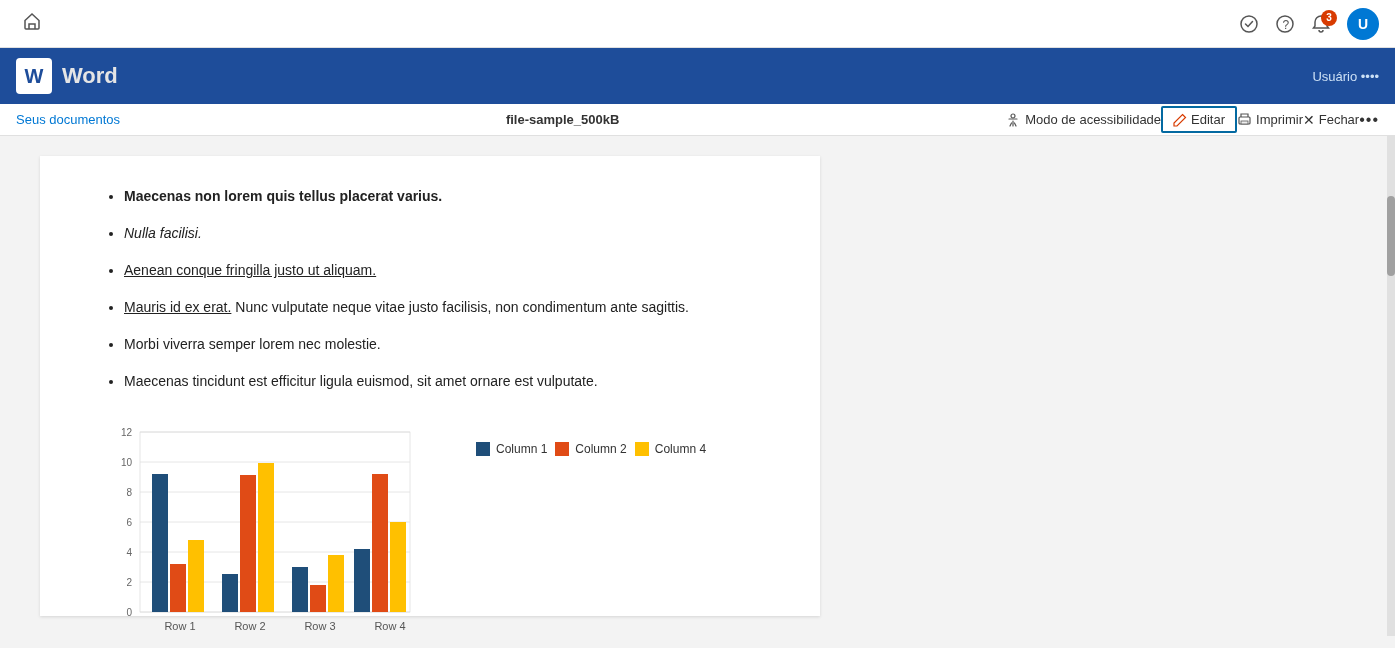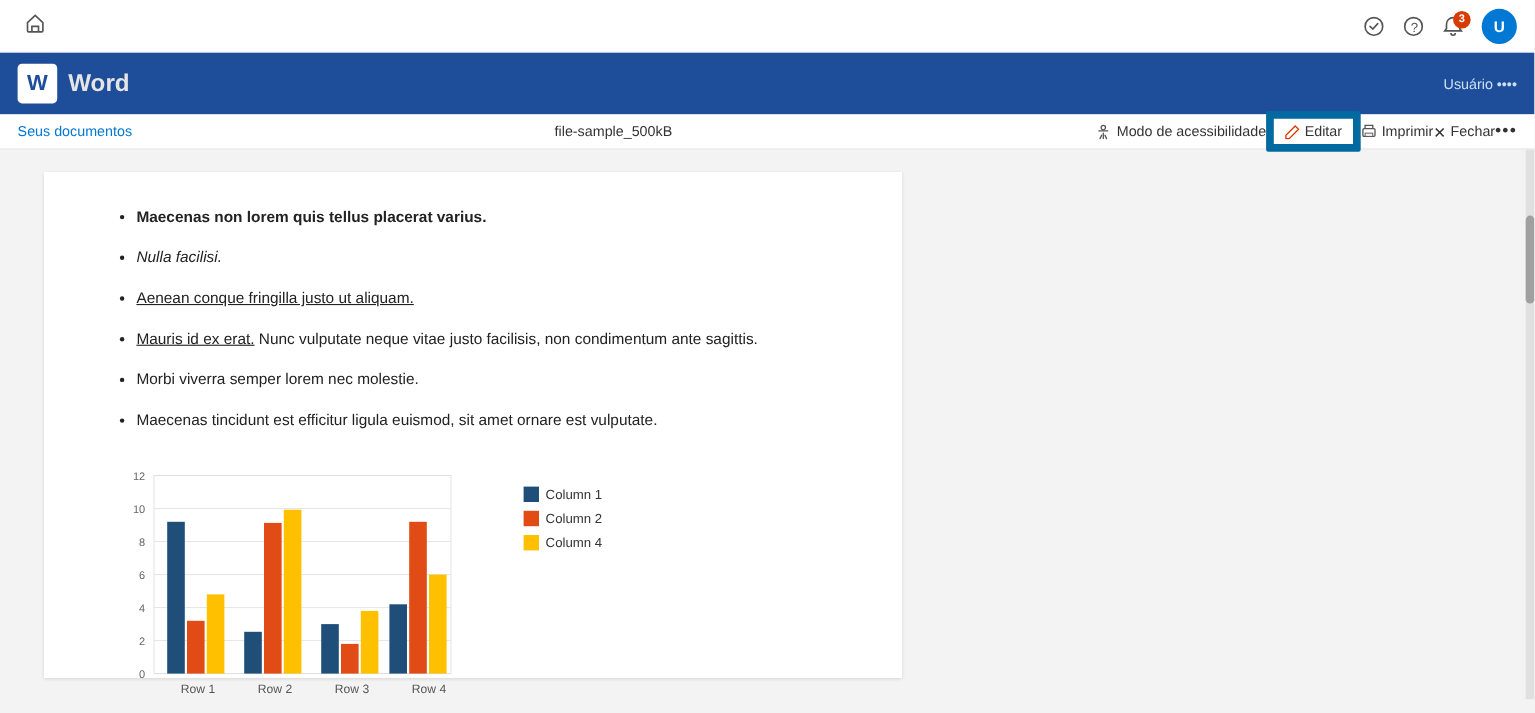--- a/index.html
+++ b/index.html
@@ -95,32 +95,33 @@
     .toolbar-left {
       font-size: 13px;
       color: #0078d4;
       cursor: pointer;
     }
     .file-name {
       flex: 1;
       text-align: center;
       font-size: 13px;
       color: #333;
+      font-weight: bold;
     }
     .toolbar-right {
       display: flex; align-items: center; gap: 0;
     }
     .toolbar-btn {
       background: none; border: none; cursor: pointer;
       font-size: 13px; color: #333;
       display: flex; align-items: center; gap: 4px;
     }
     .edit-btn {
       background: none;
-      border: 7px solid #0369a1;
+      border: 2px solid #0369a1;
       color: #333;
       padding: 4px 10px;
       border-radius: 2px;
       cursor: pointer;
       font-size: 13px;
       display: flex; align-items: center; gap: 4px;
     }
     .more-btn {
       background: none; border: none; cursor: pointer;
       font-size: 16px; color: #333; letter-spacing: 1px;
@@ -165,21 +166,21 @@
       padding: 10px 0 0 0;
     }
     .chart-wrap {
       display: flex;
       align-items: flex-start;
       gap: 16px;
     }
     .chart-svg-area { flex-shrink: 0; }
     .legend {
       display: flex;
-      flex-direction: column;
+      flex-direction: row;
       gap: 8px;
       padding-top: 20px;
     }
     .legend-item {
       display: flex; align-items: center; gap: 6px;
       font-size: 12px; color: #333;
     }
     .legend-color {
       width: 14px; height: 14px;
       display: inline-block;

